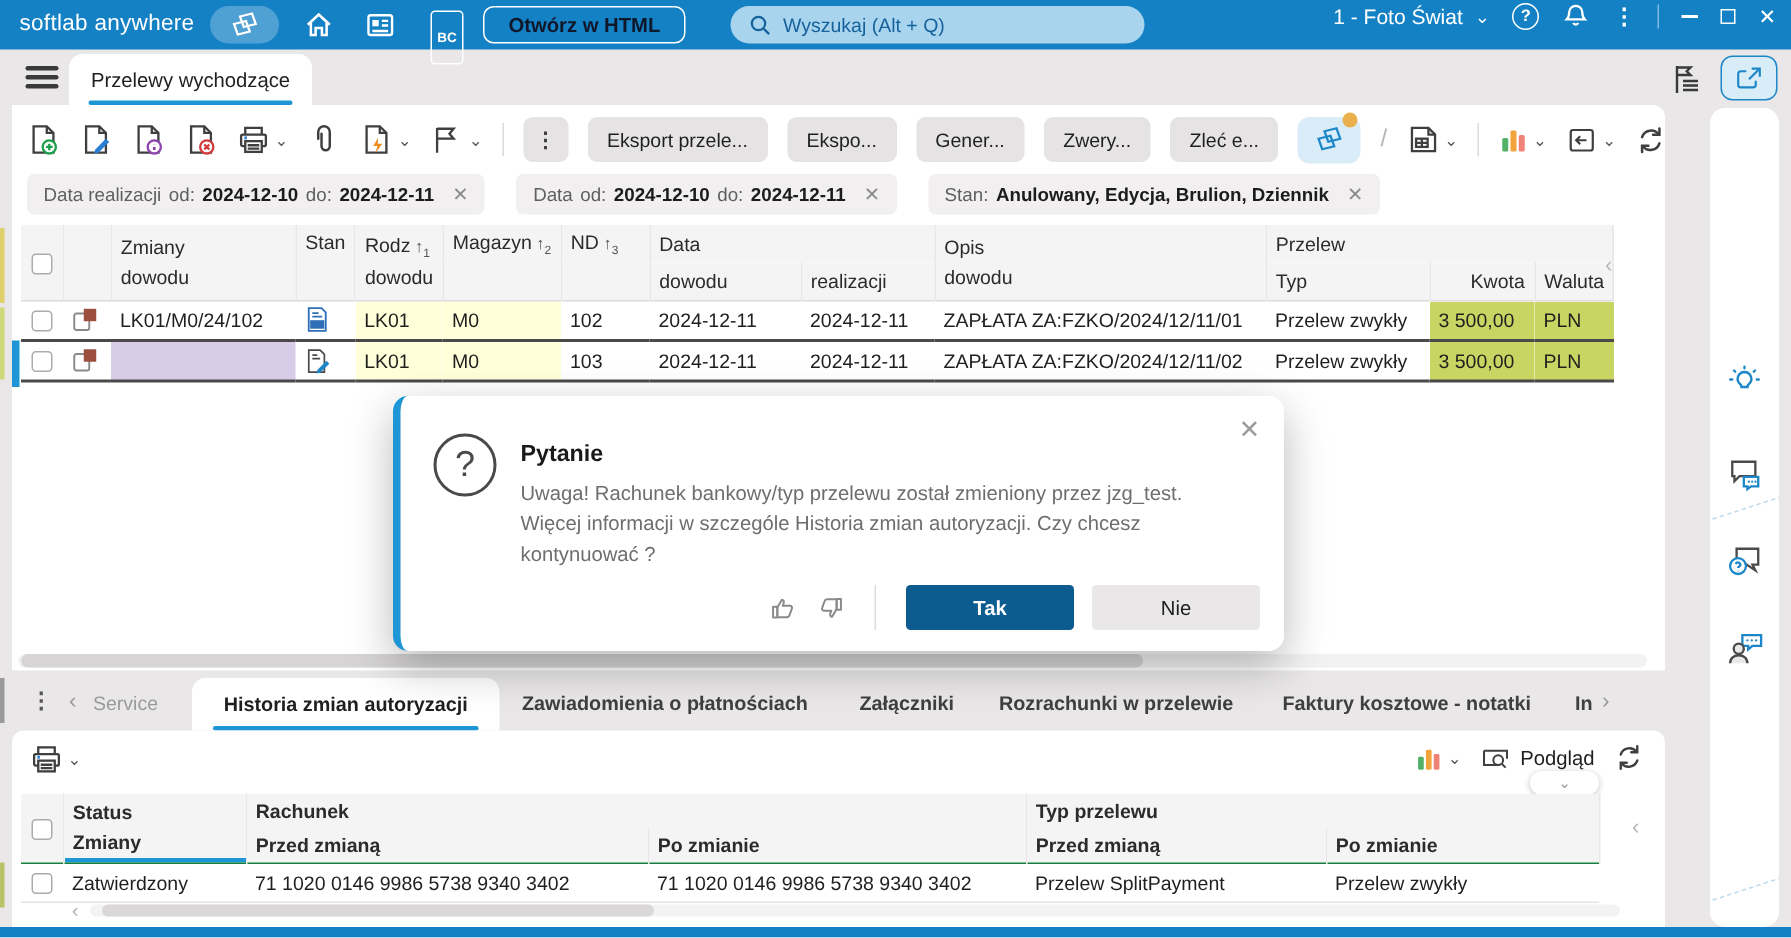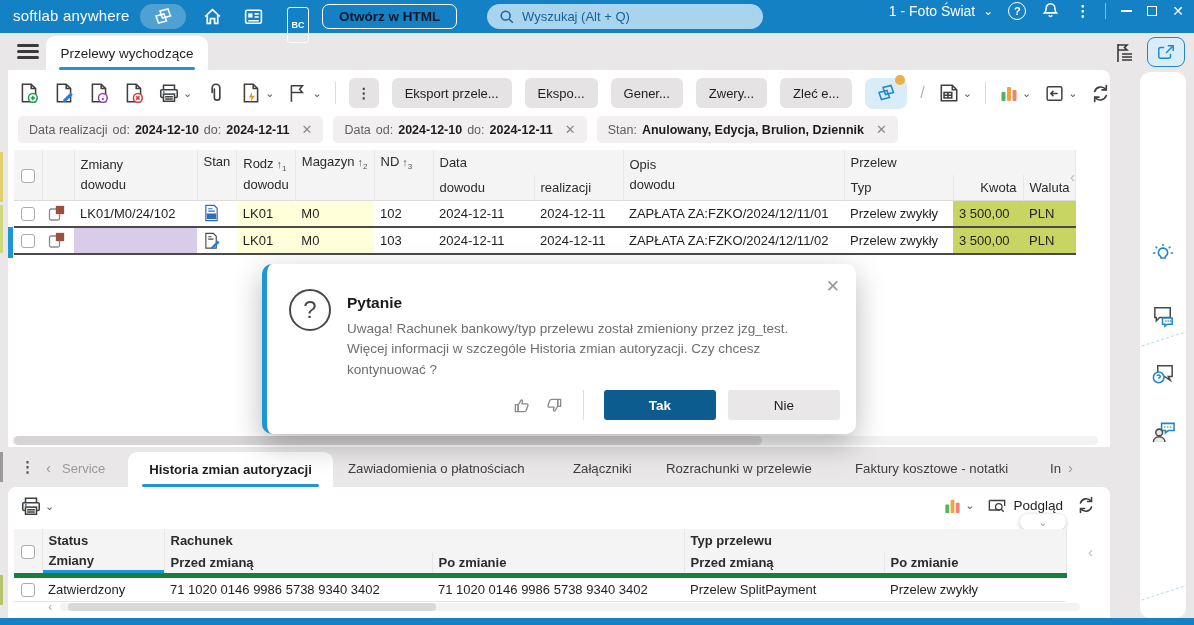--- a/index.html
+++ b/index.html
@@ -40,21 +40,21 @@
   .toolbar { position:absolute; left:10px; top:4px; height:38px; display:flex; align-items:center; gap:13px; }
   .ic-btn { cursor:pointer; display:flex; align-items:center; gap:3px; color:#3f3f3f; }
   .chev-g { color:#5a5a5a; font-size:11px; }
   .vsep { width:1px; height:22px; background:#dcdada; }
   .kebab-btn { width:30px; height:30px; background:#e5e3e3; border-radius:6px; display:flex; align-items:center; justify-content:center; color:#3f3f3f; font-size:14px; font-weight:bold; cursor:pointer; }
   .t-btn { background:#e5e3e3; border:none; border-radius:6px; height:30px; padding:0 13px; font-size:13px; font-family:"Liberation Sans",sans-serif; color:#1f1f1f; cursor:pointer; white-space:nowrap; }
   .layers-btn { position:relative; width:42px; height:31px; background:#d9ecf8; border-radius:8px; display:flex; align-items:center; justify-content:center; cursor:pointer; }
   .layers-btn .dot { position:absolute; right:2px; top:-3px; width:10px; height:10px; border-radius:50%; background:#eab04b; }
   .slash { color:#b5b5b5; font-size:16px; }
 
-  .filters { position:absolute; left:10px; top:46px; display:flex; gap:10px; }
+  .filters { position:absolute; left:10px; top:46px; display:flex; gap:21px; }
   .chip { background:#f1efef; border-radius:5px; height:27px; display:flex; align-items:center; padding:0 11px; font-size:12.5px; color:#5f5f5f; gap:5px; }
   .chip b { color:#1c1c1c; font-weight:bold; }
   .chip .x { color:#8a8a8a; font-size:13px; margin-left:7px; cursor:pointer; }
 
   
   table.grid { position:absolute; left:6px; top:80px; border-collapse:collapse; table-layout:fixed; }
   table.grid th, table.grid td { font-weight:normal; text-align:left; padding:0 6px; overflow:hidden; white-space:nowrap; }
   table.grid thead th { background:#f5f4f4; border-right:1px solid #e8e6e6; color:#2b2b2b; font-size:13px; height:25px; vertical-align:middle; }
   table.grid thead tr.h1 th { border-bottom:none; }
   table.grid thead { border-bottom:1px solid #dcdada; }
@@ -84,34 +84,34 @@
   .dlg-vsep { width:1px; height:30px; background:#ddd; margin:0 8px; }
   .btn-yes { width:112px; height:30px; background:#0d5c90; color:#fff; font-weight:bold; font-size:13.5px; border:none; border-radius:3px; cursor:pointer; font-family:"Liberation Sans",sans-serif; }
   .btn-no { width:112px; height:30px; background:#e9e7e7; color:#1f1f1f; font-size:13.5px; border:none; border-radius:3px; cursor:pointer; font-family:"Liberation Sans",sans-serif; }
 
   
   .btab-kebab { position:absolute; left:20px; top:458px; color:#555; font-size:15px; font-weight:bold; cursor:pointer; }
   .btab-chl { position:absolute; left:46px; top:459px; color:#999; font-size:15px; cursor:pointer; }
   .btab-service { position:absolute; left:62px; top:461px; color:#9a9a9a; font-size:13px; cursor:pointer; }
   .btab-active { position:absolute; left:128px; top:452px; width:205px; height:35px; background:#fff; border-radius:9px 9px 0 0; display:flex; align-items:center; justify-content:center; font-size:13.2px; font-weight:bold; cursor:pointer; }
   .btab-active .underline { position:absolute; left:14px; right:14px; bottom:0; height:3px; background:#1e95d4; border-radius:2px; }
-  .btab { position:absolute; top:461px; color:#3f3f3f; font-size:13.2px; font-weight:normal; white-space:nowrap; cursor:pointer; }
+  .btab { position:absolute; top:461px; color:#3f3f3f; font-size:13.2px; font-weight:bold; white-space:nowrap; cursor:pointer; }
   .btab-chr { position:absolute; left:1094px; top:459px; color:#999; font-size:15px; cursor:pointer; }
 
   
   .bottom-panel { position:absolute; left:8px; top:487px; width:1102px; height:131px; background:#fff; border-radius:8px 8px 0 0; }
   .b-toolbar-l { position:absolute; left:12px; top:8px; display:flex; align-items:center; gap:4px; }
   .b-toolbar-r { position:absolute; right:14px; top:8px; display:flex; align-items:center; gap:13px; }
   .podglad { display:flex; align-items:center; gap:6px; cursor:pointer; font-size:13.5px; color:#1f1f1f; }
   .collapse-pill { position:absolute; left:1012px; top:27px; width:46px; height:16px; background:#fff; border-radius:9px; box-shadow:0 1px 4px rgba(0,0,0,.25); display:flex; align-items:center; justify-content:center; color:#9a9a9a; font-size:10px; cursor:pointer; }
 
   table.hgrid { position:absolute; left:6px; top:42px; border-collapse:collapse; table-layout:fixed; }
   table.hgrid th, table.hgrid td { text-align:left; padding:0 6px; overflow:hidden; white-space:nowrap; }
   table.hgrid thead th { background:#f5f4f4; border-right:1px solid #e8e6e6; color:#2b2b2b; font-size:13px; font-weight:bold; height:23px; vertical-align:middle; }
-  table.hgrid thead { border-bottom:5px solid #15803d; }
+  table.hgrid thead { border-bottom:1px solid #15803d; }
   table.hgrid td { height:26px; font-size:13px; border-bottom:1px solid #e6e4e4; font-weight:normal; }
   th.sorted-col { box-shadow:inset 0 -3px 0 #1e95d4; }
   .hscroll2 { position:absolute; left:52px; top:116px; width:1020px; height:8px; background:#f4f3f3; border-radius:4px; }
   .hscroll2 .thumb { position:absolute; left:8px; top:0; width:368px; height:8px; background:#d9d7d7; border-radius:4px; cursor:pointer; }
   .hs2-arrow { position:absolute; left:40px; top:112px; color:#b0b0b0; font-size:13px; }
   .hgrid-arrow { position:absolute; left:1080px; top:56px; color:#b9b9b9; font-size:15px; }
 
   
   .sidebar { position:absolute; left:1140px; top:72px; width:46px; height:546px; background:#fff; border-radius:10px; overflow:hidden; }
   .sb-ic { position:absolute; left:11px; cursor:pointer; }

